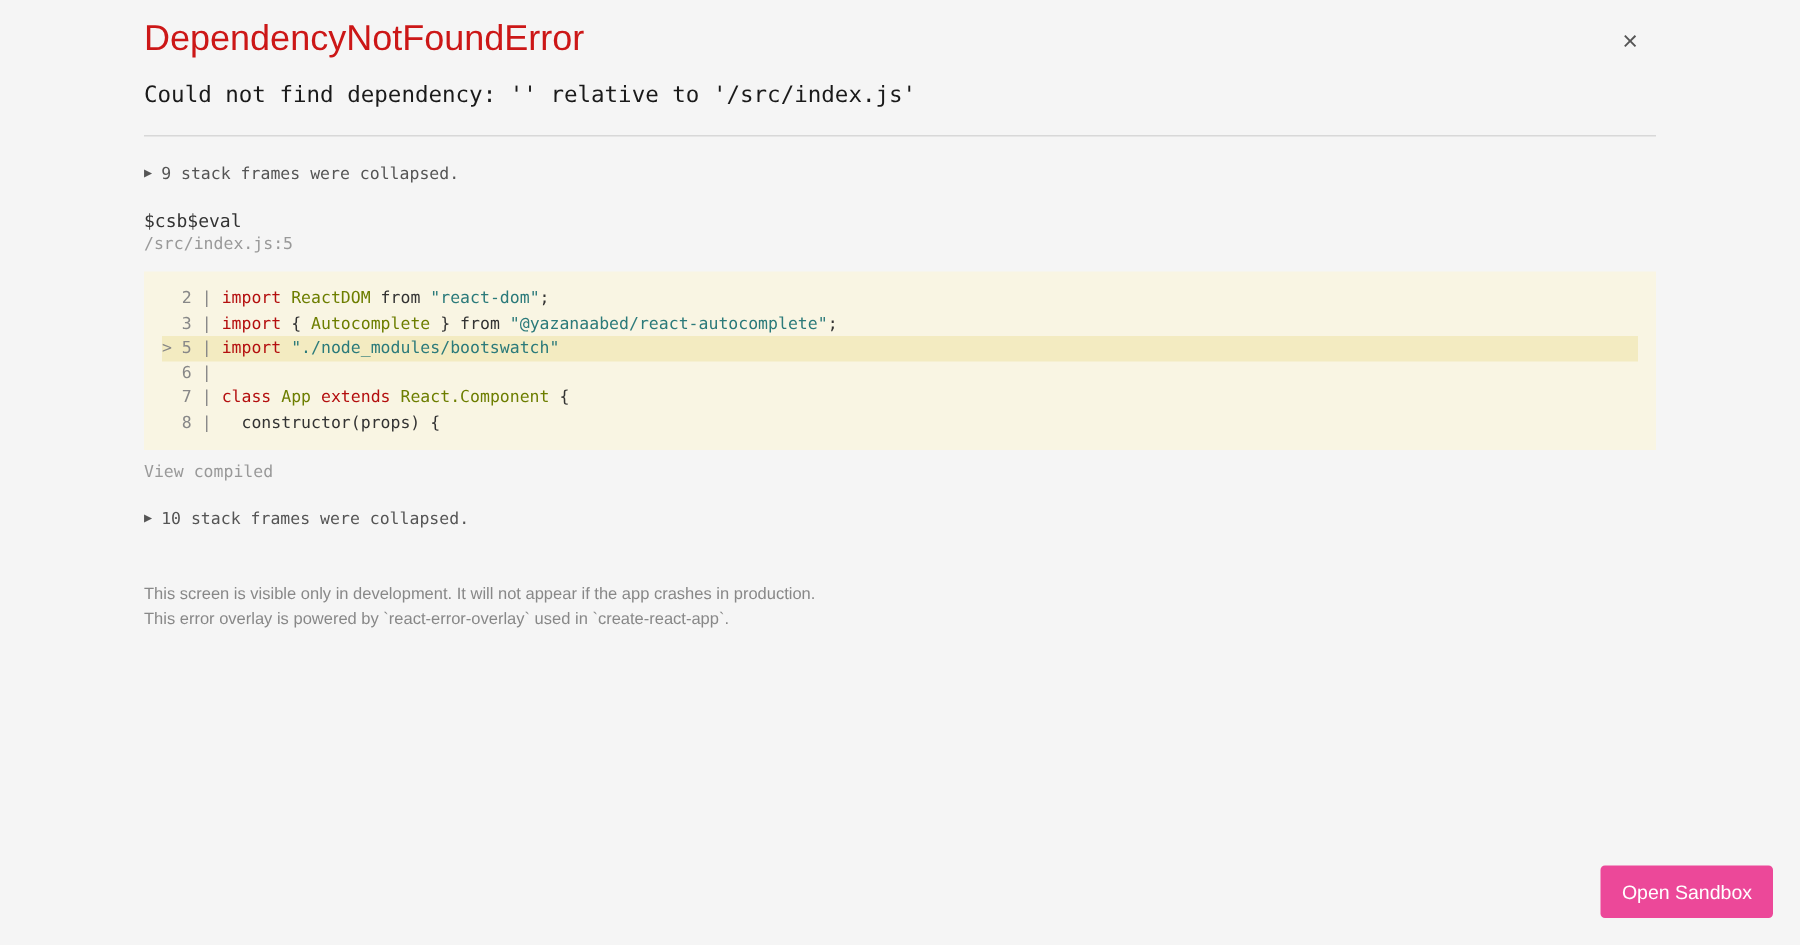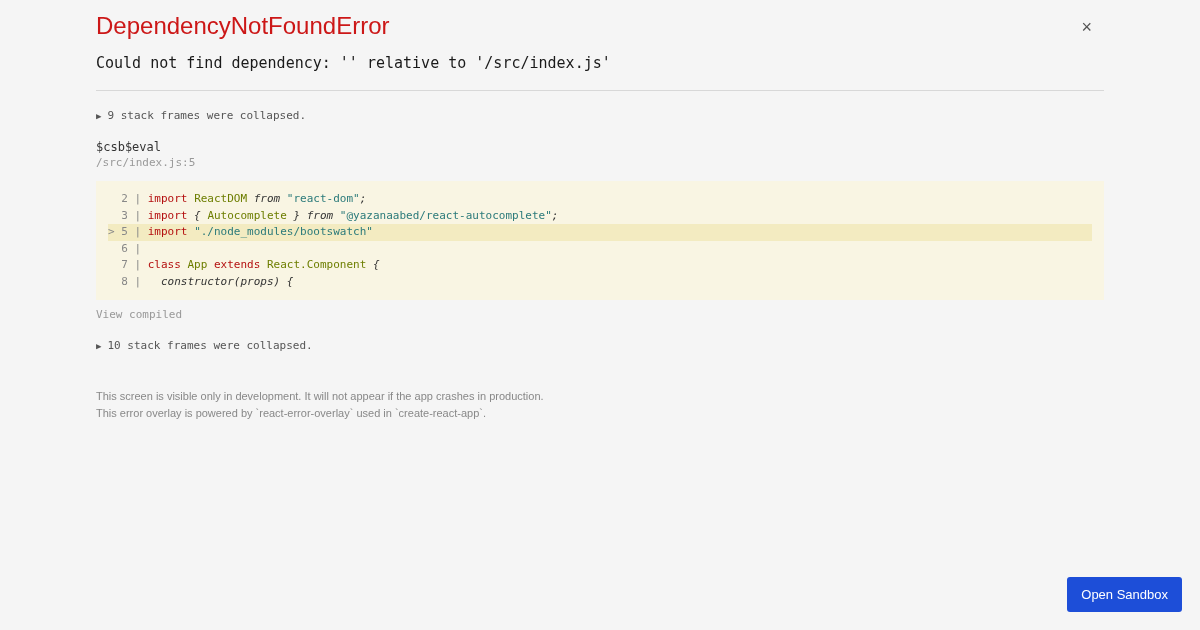--- a/index.html
+++ b/index.html
@@ -75,21 +75,21 @@
       padding: 0;
     }
     .code-line.highlighted {
       background: #f3ebc1;
       padding-left: 0;
     }
     .gutter { color: #888; }
     .kw { color: #b40f0f; }
     .ident { color: #6d7e00; }
     .str { color: #2b7a7a; }
-    .punct { color: #333; font-style: italic; }
+    .punct { color: #333; }
     .view-compiled {
       font-family: Menlo, Consolas, monospace;
       font-size: 11px;
       color: #999;
       margin: 0 0 18px 0;
       cursor: pointer;
     }
     .footer-note {
       font-size: 11px;
       color: #888;
@@ -103,21 +103,21 @@
       font-size: 18px;
       color: #555;
       cursor: pointer;
       font-family: sans-serif;
       line-height: 1;
     }
     .open-sandbox {
       position: absolute;
       bottom: 18px;
       right: 18px;
-      background: #1d4ed8;
+      background: #ec4899;
       color: #fff;
       font-size: 13px;
       padding: 10px 14px;
       border-radius: 3px;
       cursor: pointer;
       font-family: -apple-system, BlinkMacSystemFont, "Segoe UI", sans-serif;
     }
   </style>
 </head>
 <body>

